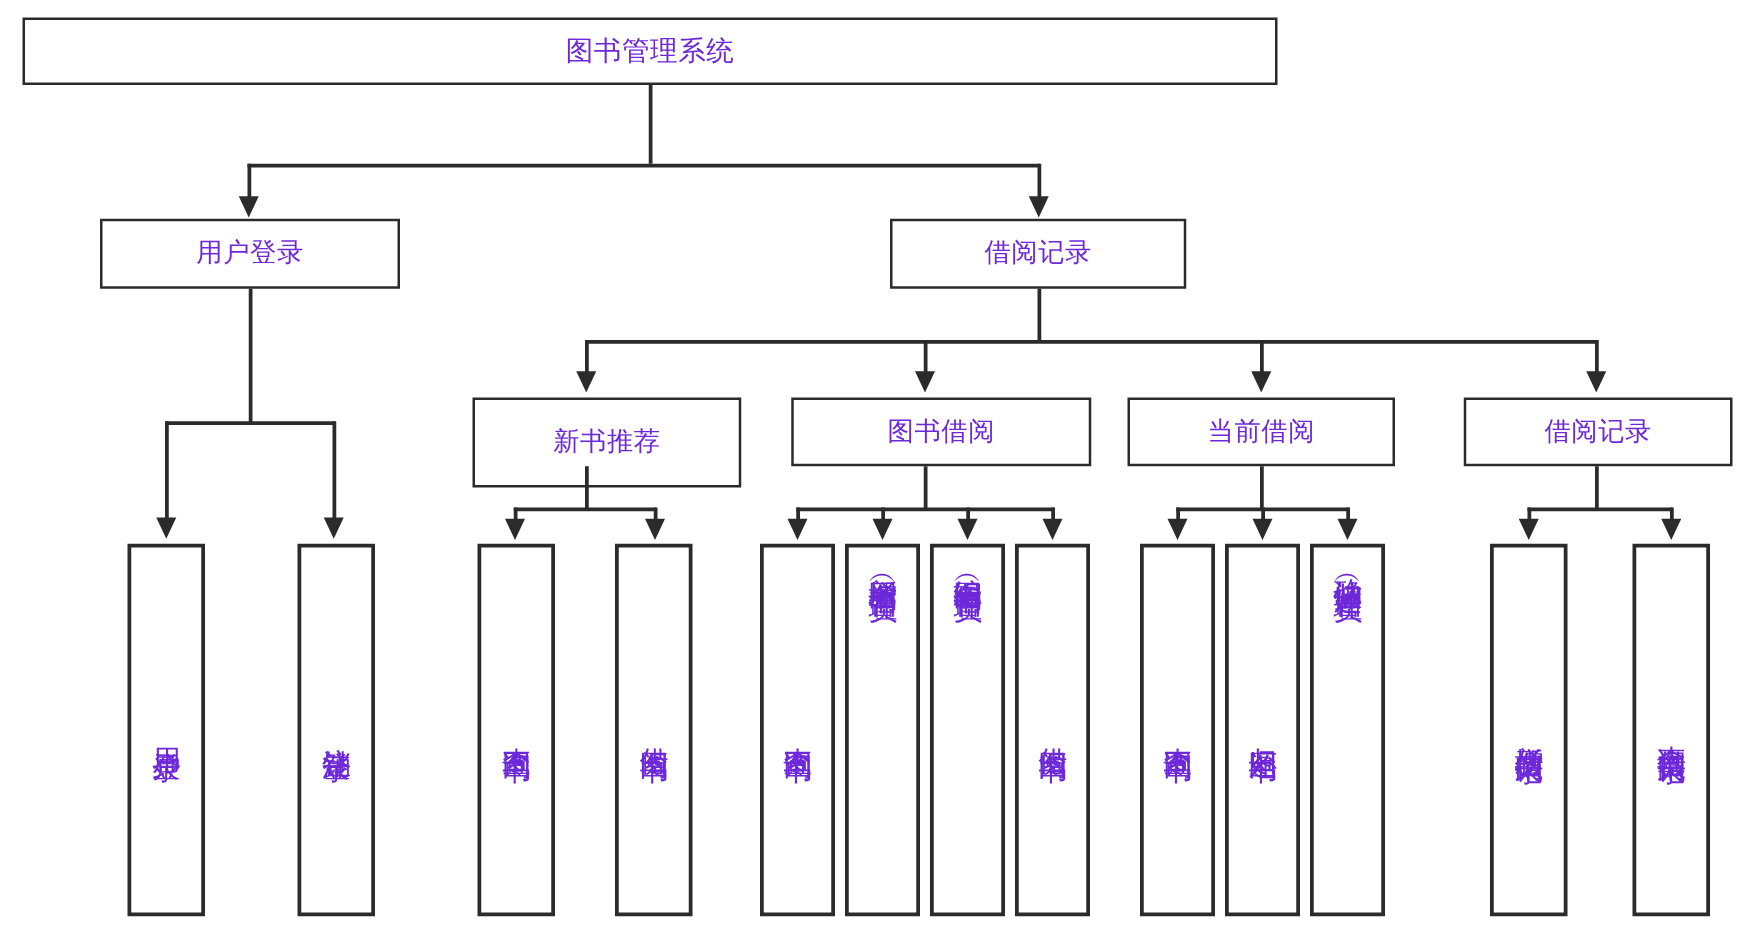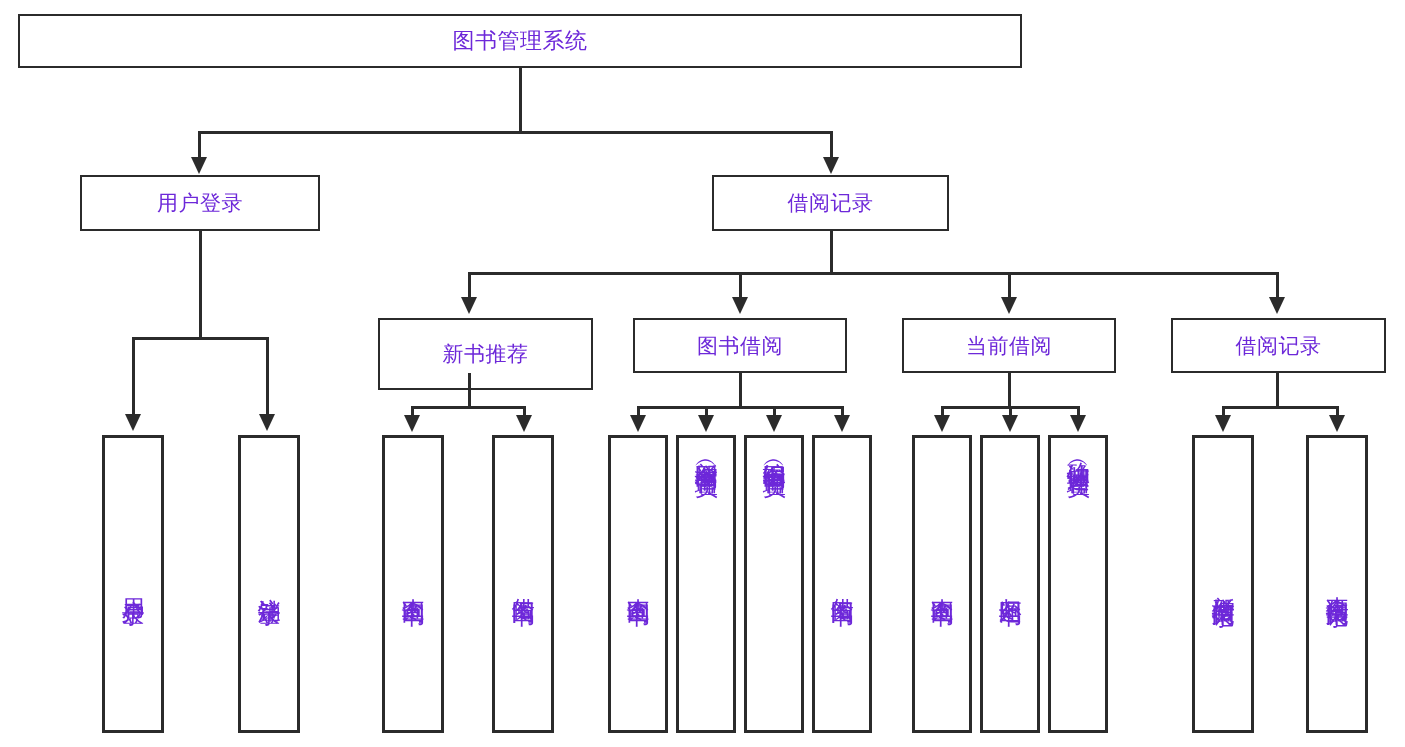--- a/index.html
+++ b/index.html
@@ -129,21 +129,21 @@
 
   <div class="ln v" style="left:1008px; top:272px; height:26px;"></div>
   <div class="arrow" style="left:1001px; top:297px;"></div>
 
   <div class="ln v" style="left:1276px; top:272px; height:26px;"></div>
   <div class="arrow" style="left:1269px; top:297px;"></div>
 
   <div class="node lvl3" style="left:378px; top:318px; width:215px; height:72px;">
     <span class="lbl">新书推荐</span>
   </div>
-  <div class="node lvl3" style="left:633px; top:318px; width:214px; height:55px;">
+  <div class="node lvl3" style="left:633px; top:318px; width:240px; height:55px;">
     <span class="lbl">图书借阅</span>
   </div>
   <div class="node lvl3" style="left:902px; top:318px; width:214px; height:55px;">
     <span class="lbl">当前借阅</span>
   </div>
   <div class="node lvl3" style="left:1171px; top:318px; width:215px; height:55px;">
     <span class="lbl">借阅记录</span>
   </div>
 
   <div class="ln v" style="left:468px; top:373px; height:34px;"></div>

